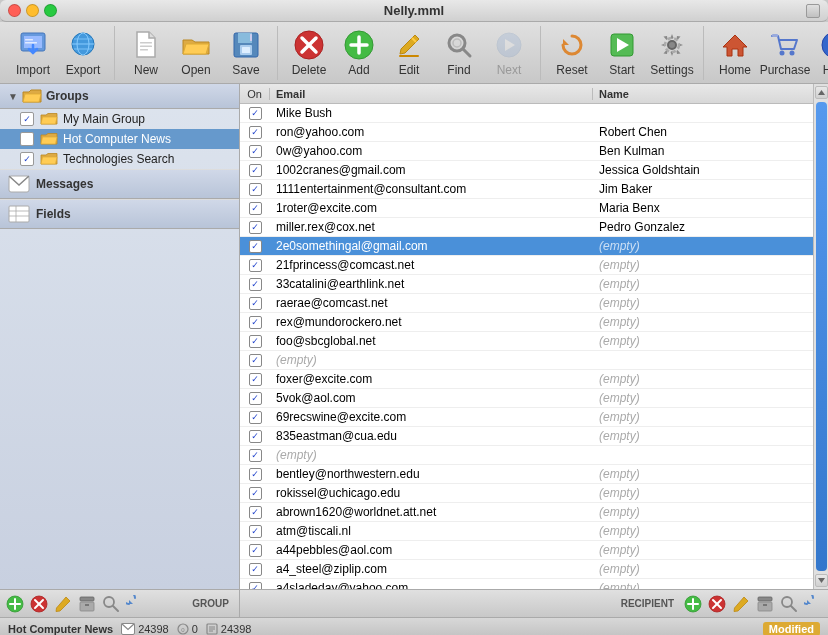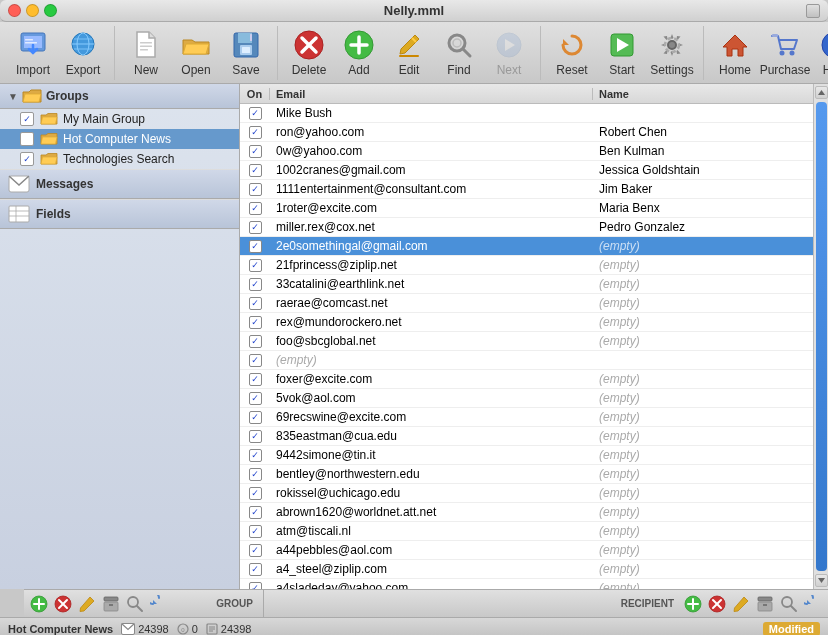--- a/index.html
+++ b/index.html
@@ -99,21 +99,21 @@
     .content { flex: 1; display: flex; flex-direction: column; background: white; }
 
     
     .table-header {
       display: flex;
       background: linear-gradient(to bottom, #e8e8e8, #d8d8d8);
       border-bottom: 1px solid #bbb;
       height: 20px;
       align-items: center;
     }
-    .col-on { width: 30px; padding: 0 4px; font-size: 11px; font-weight: bold; color: #333; border-right: 1px solid #bbb; flex-shrink: 0; text-align: center; }
+    .col-on { width: 30px; padding: 0 4px; font-size: 11px; font-weight: normal; color: #333; border-right: 1px solid #bbb; flex-shrink: 0; text-align: center; }
     .col-email { flex: 1; padding: 0 6px; font-size: 11px; font-weight: bold; color: #333; border-right: 1px solid #bbb; }
     .col-name { width: 220px; padding: 0 6px; font-size: 11px; font-weight: bold; color: #333; }
 
     .table-body { flex: 1; overflow-y: scroll; }
     .table-row {
       display: flex;
       align-items: center;
       height: 19px;
       border-bottom: 1px solid #eee;
       cursor: pointer;
@@ -124,21 +124,20 @@
     .table-row .cell-name { width: 220px; padding: 0 6px; font-size: 12px; overflow: hidden; text-overflow: ellipsis; white-space: nowrap; }
     .table-row.selected .cell-name { color: white; }
 
     
     .bottom-toolbar {
       height: 28px;
       background: linear-gradient(to bottom, #e0e0e0, #c8c8c8);
       border-top: 1px solid #aaa;
       display: flex;
       align-items: center;
-      margin-left: 24px;
     }
     .bottom-left {
       width: 240px;
       border-right: 1px solid #aaa;
       display: flex;
       align-items: center;
       padding: 0 4px;
       gap: 2px;
       height: 100%;
     }
@@ -501,21 +500,21 @@
           <div class="cell-on">
             <div style="width: 13px; height: 13px; border: 1px solid rgb(136, 136, 136); background: white; border-radius: 2px; display: flex; align-items: center; justify-content: center; font-size: 9px; color: rgb(34, 68, 204);">✓</div>
           </div>
           <div class="cell-email" style="color: white;">2e0somethingal@gmail.com</div>
           <div class="cell-name" style="color: rgba(255, 255, 255, 0.7); font-style: italic;">(empty)</div>
         </div>
         <div class="table-row">
           <div class="cell-on">
             <div style="width: 13px; height: 13px; border: 1px solid rgb(136, 136, 136); background: white; border-radius: 2px; display: flex; align-items: center; justify-content: center; font-size: 9px; color: rgb(34, 68, 204);">✓</div>
           </div>
-          <div class="cell-email">21fprincess@ziplip.net</div>
+          <div class="cell-email">21fprincess@comcast.net</div>
           <div class="cell-name" style="color: rgb(170, 170, 170); font-style: italic;">(empty)</div>
         </div>
         <div class="table-row">
           <div class="cell-on">
             <div style="width: 13px; height: 13px; border: 1px solid rgb(136, 136, 136); background: white; border-radius: 2px; display: flex; align-items: center; justify-content: center; font-size: 9px; color: rgb(34, 68, 204);">✓</div>
           </div>
           <div class="cell-email">33catalini@earthlink.net</div>
           <div class="cell-name" style="color: rgb(170, 170, 170); font-style: italic;">(empty)</div>
         </div>
         <div class="table-row">
@@ -570,21 +569,20 @@
           <div class="cell-on">
             <div style="width: 13px; height: 13px; border: 1px solid rgb(136, 136, 136); background: white; border-radius: 2px; display: flex; align-items: center; justify-content: center; font-size: 9px; color: rgb(34, 68, 204);">✓</div>
           </div>
           <div class="cell-email">835eastman@cua.edu</div>
           <div class="cell-name" style="color: rgb(170, 170, 170); font-style: italic;">(empty)</div>
         </div>
         <div class="table-row">
           <div class="cell-on">
             <div style="width: 13px; height: 13px; border: 1px solid rgb(136, 136, 136); background: white; border-radius: 2px; display: flex; align-items: center; justify-content: center; font-size: 9px; color: rgb(34, 68, 204);">✓</div>
           </div>
-          <div class="cell-email">9442simone@tin.it</div>
           <div class="cell-name" style="color: rgb(170, 170, 170); font-style: italic;">(empty)</div>
         </div>
         <div class="table-row">
           <div class="cell-on">
             <div style="width: 13px; height: 13px; border: 1px solid rgb(136, 136, 136); background: white; border-radius: 2px; display: flex; align-items: center; justify-content: center; font-size: 9px; color: rgb(34, 68, 204);">✓</div>
           </div>
           <div class="cell-email">bentley@northwestern.edu</div>
           <div class="cell-name" style="color: rgb(170, 170, 170); font-style: italic;">(empty)</div>
         </div>
         <div class="table-row">

